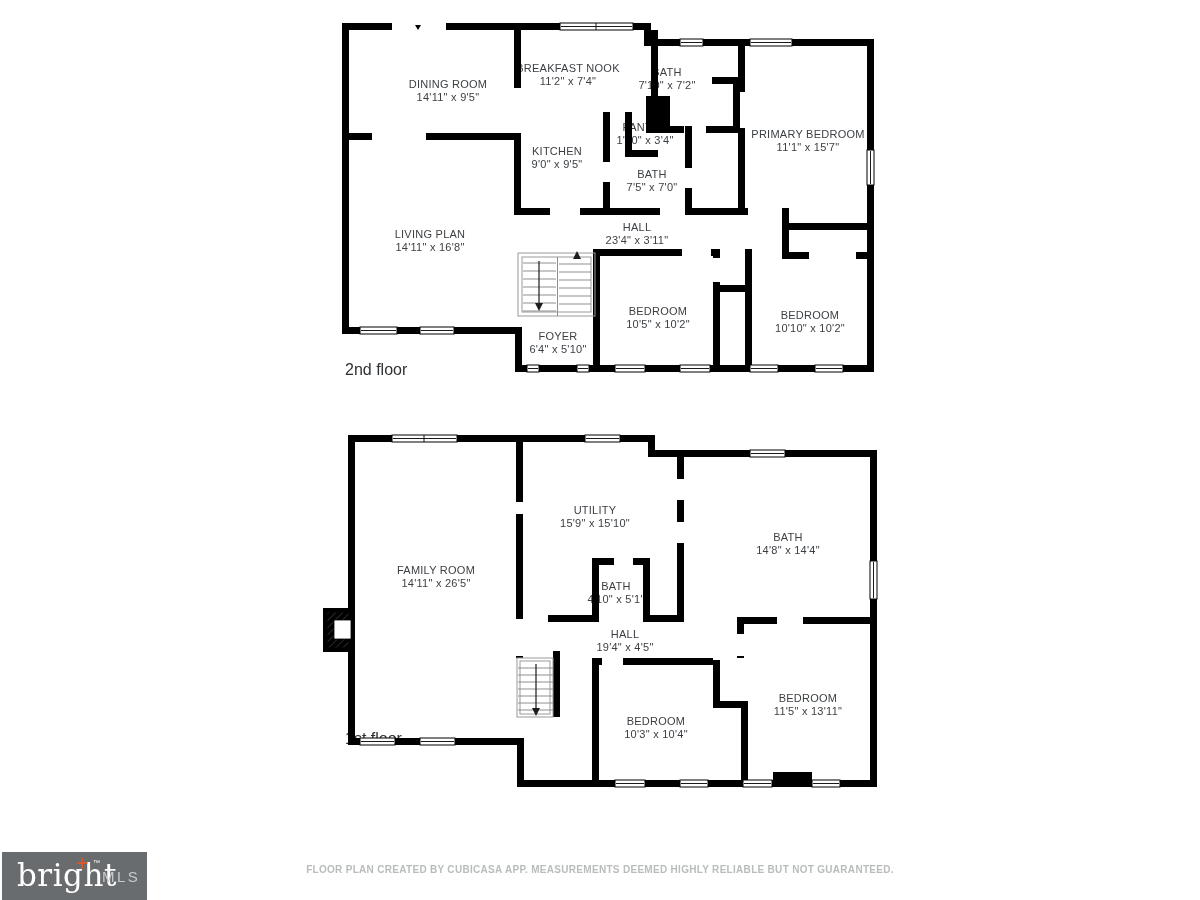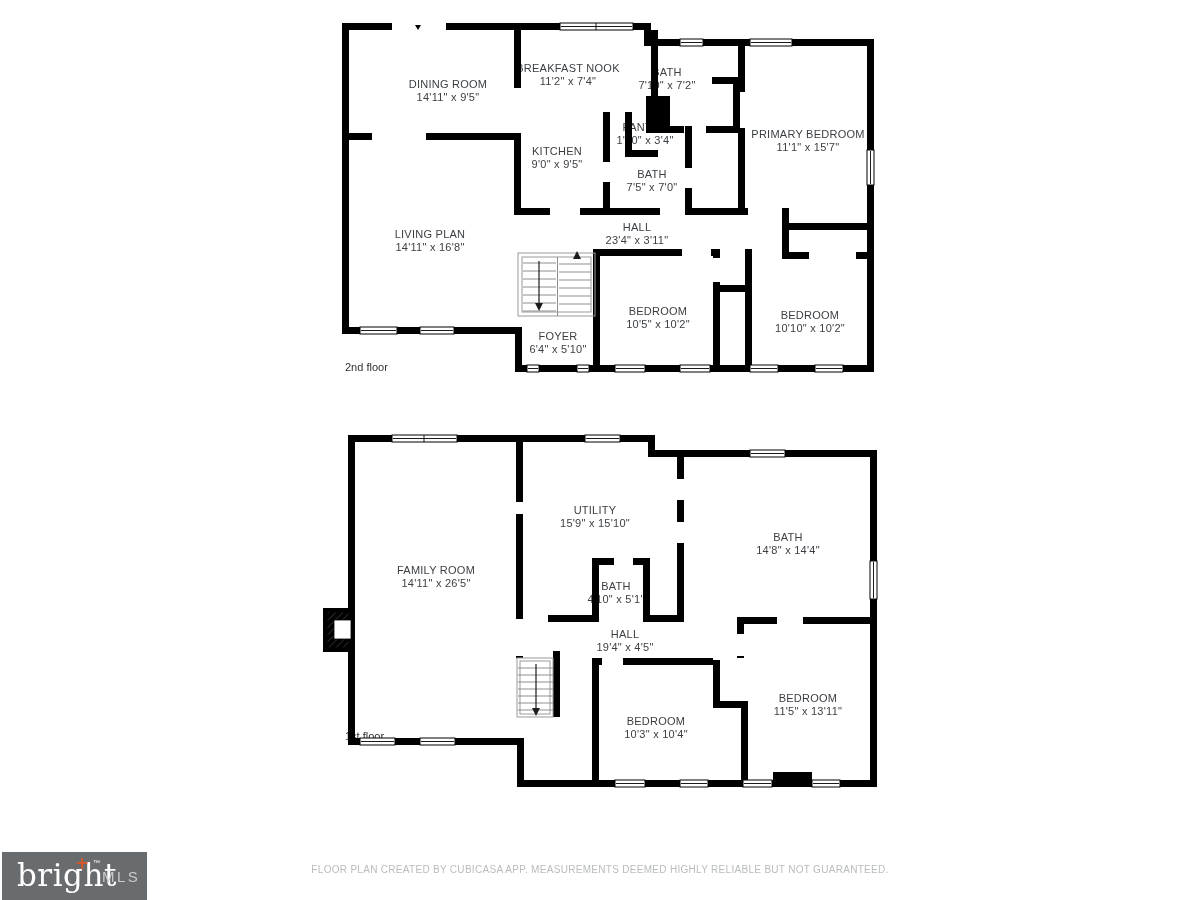--- a/index.html
+++ b/index.html
@@ -4,40 +4,40 @@
 <style>
   html,body{margin:0;padding:0;}
   body{width:1200px;height:900px;position:relative;background:#fff;
        font-family:"Liberation Sans",sans-serif;overflow:hidden;}
   
   .labels{position:absolute;inset:0;z-index:1;}
   svg.plan{position:absolute;left:0;top:0;z-index:2;pointer-events:none;}
   .room-label{position:absolute;transform:translateX(-50%);text-align:center;
       color:var(--label_text,#3b3f43);font-size:11px;line-height:13px;
       letter-spacing:.25px;white-space:nowrap;}
-  .floor-caption{position:absolute;color:#2e3133;font-size:11px;}
+  .floor-caption{position:absolute;color:#2e3133;font-size:16px;}
   .w{fill:var(--wall,#000);}
   .tick{fill:var(--wall,#000);}
   .winbox{fill:#fff;stroke:#000;stroke-width:1;}
   .winline{stroke:#000;stroke-width:.9;}
   .rail{fill:none;stroke:var(--stair,#9a9a9a);stroke-width:1;}
   .tread{stroke:#8f8f8f;stroke-width:1;}
   .arrow{stroke:#1c1c1c;stroke-width:1.2;fill:none;}
   .arrowhead{fill:#1c1c1c;}
   .logo{position:absolute;left:2px;top:852px;width:145px;height:64px;
         background:var(--logo_bg,#696c6e);z-index:3;}
   .logo-bright{position:absolute;left:15px;top:0px;font-family:"DejaVu Serif",serif;
         font-size:31px;line-height:46px;color:var(--logo_text,#fff);letter-spacing:.5px;}
   .logo-plus{position:absolute;left:73px;top:1px;color:var(--logo_plus,#d2572c);
         font-size:17px;font-weight:bold;font-family:"DejaVu Sans",sans-serif;}
   .logo-tm{position:absolute;left:91px;top:7px;color:#fff;font-size:7px;}
   .logo-mls{position:absolute;left:100px;top:16px;color:var(--logo_mls,#c8cacb);
         font-size:15px;letter-spacing:2.5px;text-align:center;}
   .disclaimer{position:absolute;left:0;right:0;top:864px;text-align:center;
-        font-size:10px;letter-spacing:.3px;color:var(--disclaimer_text,#b9bcbd);z-index:3;}
+        font-size:10px;letter-spacing:.3px;color:var(--disclaimer_text,#b9bcbd);z-index:3;font-weight:bold;}
 </style>
 </head>
 <body>
 
 <div class="labels">
 
   <div class="room-label" style="left:448px;top:78px">
     <div>DINING ROOM</div>
     <div>14'11" x 9'5"</div>
   </div>

